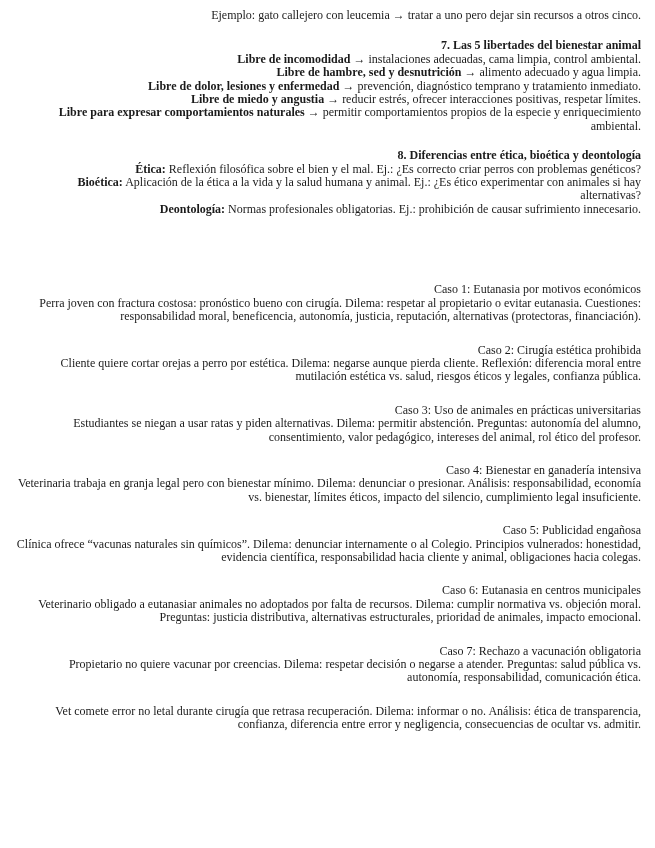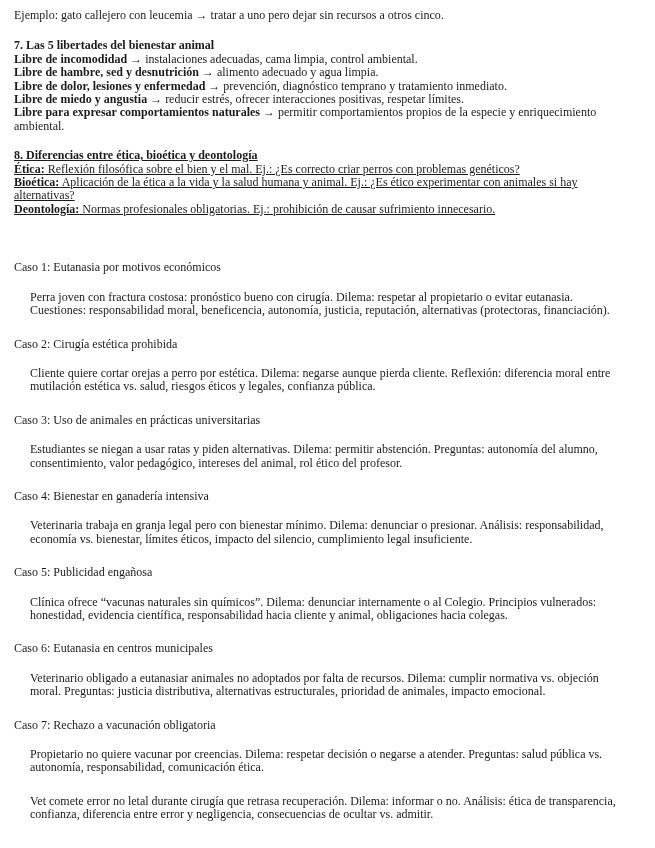--- a/index.html
+++ b/index.html
@@ -1,15 +1,15 @@
 <!DOCTYPE html>
 <html><head>
 <meta charset="utf-8">
 <style>
-  * { box-sizing: border-box; }
+  * { box-sizing: border-box; text-align: right; }
   html, body { margin: 0; padding: 0; }
   body {
     width: 655px;
     height: 848px;
     background: #ffffff;
     overflow: hidden;
   }
   .page {
     width: 655px;
     height: 848px;
@@ -17,24 +17,24 @@
     font-family: "Liberation Serif", "DejaVu Serif", serif;
     font-size: 12px;
     line-height: 13.4px;
     color: #1b1b1b;
   }
   .b { font-weight: bold; }
   .para { margin: 0 0 17px 0; }
   .heading { font-weight: bold; margin: 0; }
   .line { margin: 0; }
   .section-7 { margin: 0 0 16px 0; }
-  .section-8 { margin: 0 0 45px 0; text-decoration: underline; }
+  .section-8 { margin: 0 0 67px 0; }
   .case { margin: 0 0 20px 0; }
   .case-title { font-weight: normal; margin: 0; }
-  .case-body { margin: 16px; }
+  .case-body { margin: 0; }
 </style>
 </head>
 <body>
 
 <div class="page">
 
   <p class="para">
     <span>Ejemplo: gato callejero con leucemia → tratar a uno pero dejar sin recursos a otros cinco.</span>
   </p>
 

